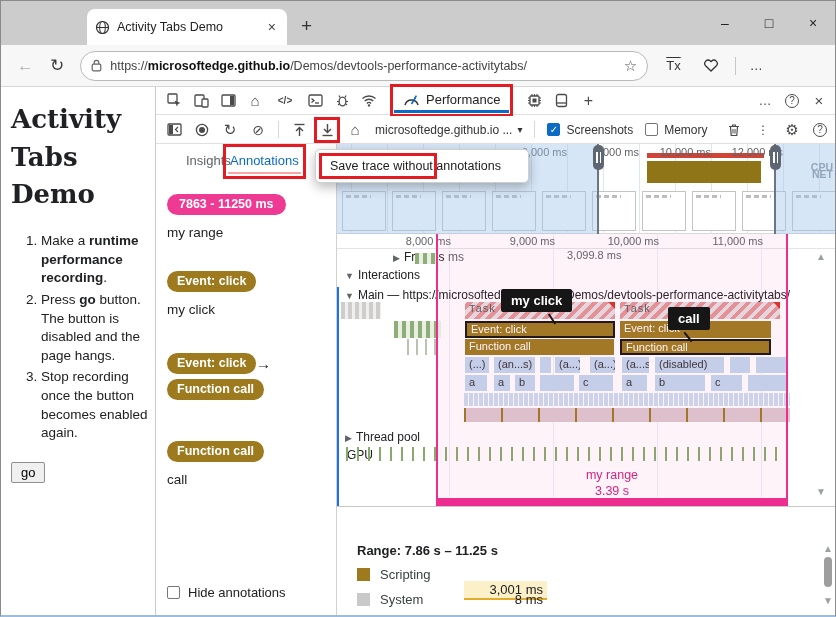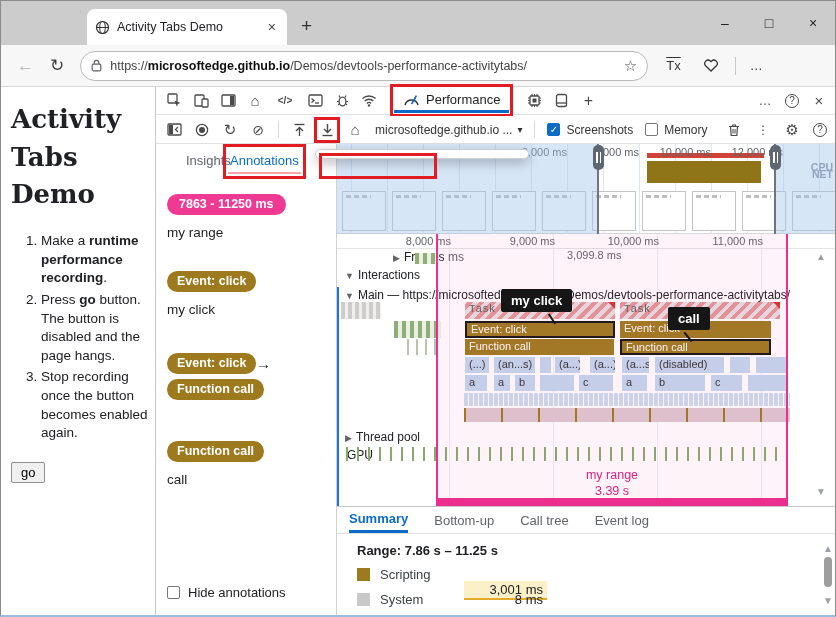--- a/index.html
+++ b/index.html
@@ -450,26 +450,20 @@
           <div class="range-txt" style="left: 215px; top: 234px;">my range</div>
           <div class="range-txt" style="left: 215px; top: 250px;">3.39 s</div>
           <div class="ann-black" style="left: 164px; top: 55px;">my click</div>
           <div class="conn" style="left: 214px; top: 79px; height: 12px; transform: rotate(-33deg);"></div>
           <div class="ann-black" style="left: 331px; top: 73px;">call</div>
           <div class="conn" style="left: 350px; top: 97px; height: 12px; transform: rotate(-38deg);"></div>
           <span class="scroll-arrow" style="left: 479px; top: 17px;">▲</span>
           <span class="scroll-arrow" style="left: 479px; top: 252px;">▼</span>
         </div>
       <div id="bottom">
-        <div id="bt-tabs">
-            <span class="bt-tab active">Summary</span>
-            <span class="bt-tab">Bottom-up</span>
-            <span class="bt-tab">Call tree</span>
-            <span class="bt-tab">Event log</span>
-          </div>
         <div id="range-line-txt">Range: 7.86 s – 11.25 s</div>
         <div id="legend">
             <div class="leg-row" style="top: 58px;">
               <span class="leg-sw" style="background: rgb(156, 122, 29);"></span>
               <span class="leg-lab">Scripting</span>
               <span class="leg-val hl">3,001 ms</span>
             </div>
             <div class="leg-row" style="top: 83px;">
               <span class="leg-sw" style="background: rgb(201, 201, 201);"></span>
               <span class="leg-lab">System</span>
@@ -481,15 +475,16 @@
             </div>
           </div>
         <span class="vscroll" style="top:36px;">▲</span>
         <div class="vthumb" style="top:50px;height:30px;"></div>
         <span class="vscroll" style="top:88px;">▼</span>
       </div>
     </div>
 
     <div id="menu">
       <div id="menu-redbox"></div>
+        <div class="menu-item">Save trace without annotations</div>
       </div>
   </div>
 </div>
 
 </body></html>

